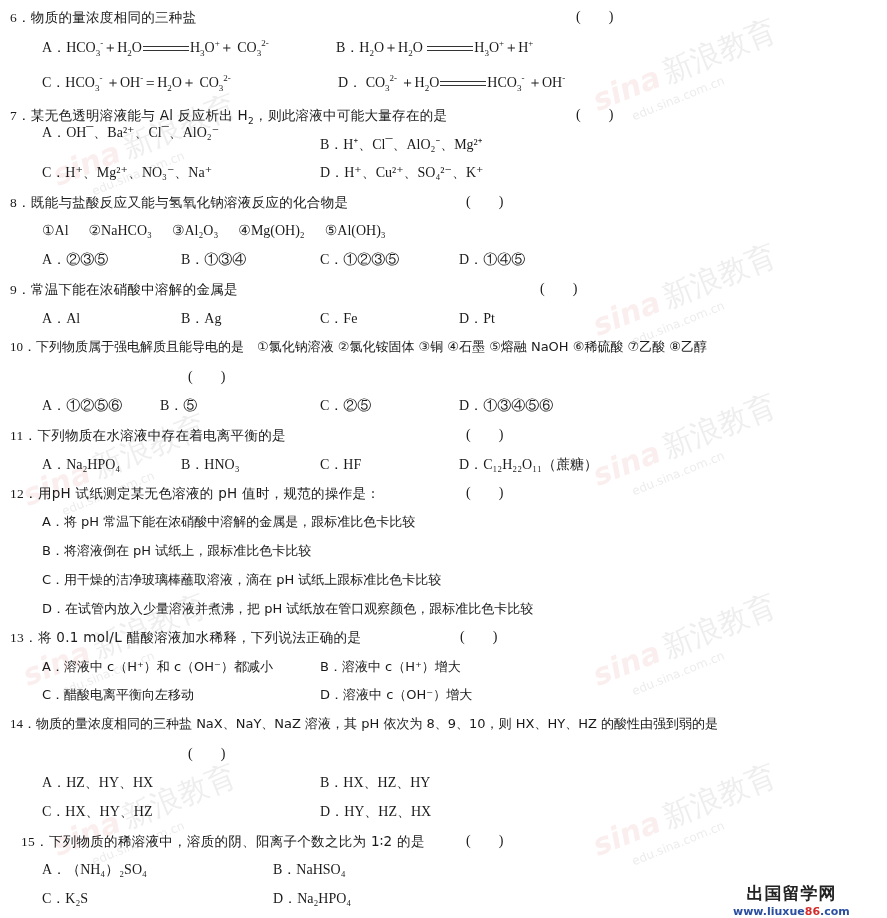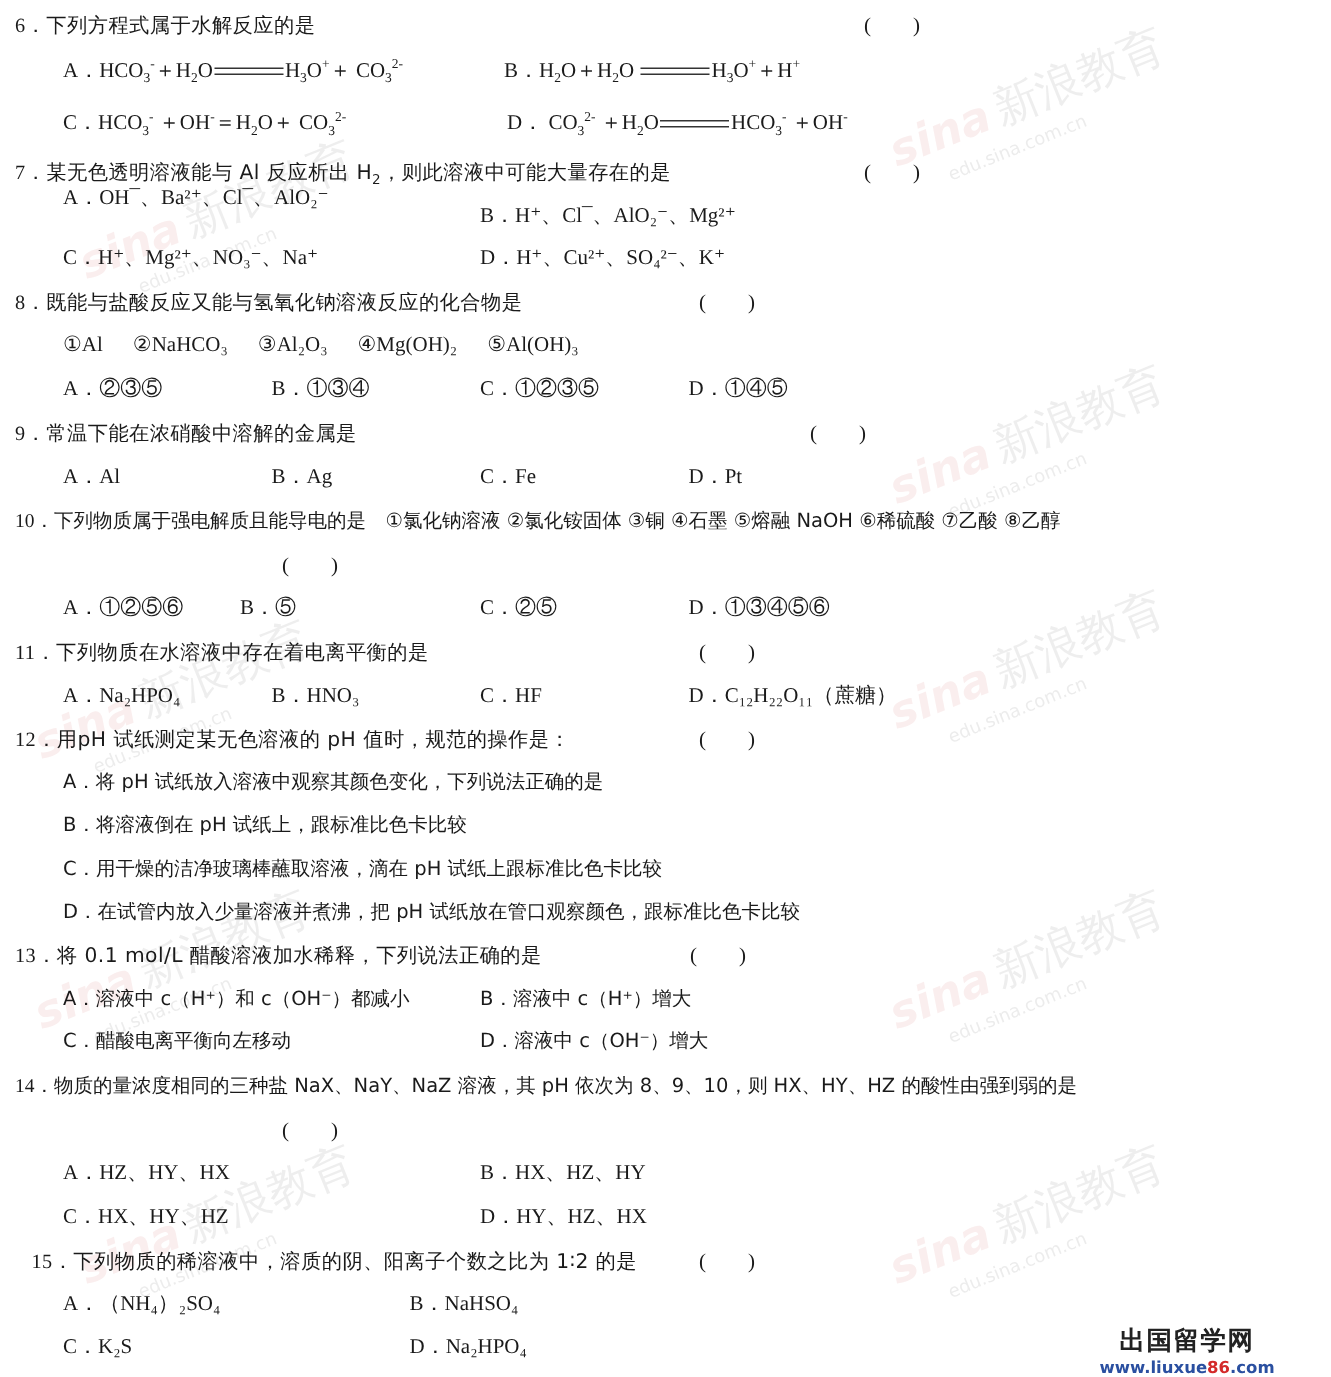--- a/index.html
+++ b/index.html
@@ -31,39 +31,39 @@
 <div class="wm" style="left:590px;top:45px;"><span class="big">sina</span> <span class="zh">新浪教育</span><span class="url">edu.sina.com.cn</span></div>
 <div class="wm" style="left:50px;top:120px;"><span class="big">sina</span> <span class="zh">新浪教育</span><span class="url">edu.sina.com.cn</span></div>
 <div class="wm" style="left:590px;top:270px;"><span class="big">sina</span> <span class="zh">新浪教育</span><span class="url">edu.sina.com.cn</span></div>
 <div class="wm" style="left:20px;top:440px;"><span class="big">sina</span> <span class="zh">新浪教育</span><span class="url">edu.sina.com.cn</span></div>
 <div class="wm" style="left:590px;top:420px;"><span class="big">sina</span> <span class="zh">新浪教育</span><span class="url">edu.sina.com.cn</span></div>
 <div class="wm" style="left:590px;top:620px;"><span class="big">sina</span> <span class="zh">新浪教育</span><span class="url">edu.sina.com.cn</span></div>
 <div class="wm" style="left:20px;top:620px;"><span class="big">sina</span> <span class="zh">新浪教育</span><span class="url">edu.sina.com.cn</span></div>
 <div class="wm" style="left:50px;top:790px;"><span class="big">sina</span> <span class="zh">新浪教育</span><span class="url">edu.sina.com.cn</span></div>
 <div class="wm" style="left:590px;top:790px;"><span class="big">sina</span> <span class="zh">新浪教育</span><span class="url">edu.sina.com.cn</span></div>
 
-<div class="line q" style="top:8px;"><span class="num">6．</span><span>下列方程式属于水解反应的是</span></div>
+<div class="line q" style="top:8px;"><span class="num">6．</span><span>物质的量浓度相同的三种盐</span></div>
 <span class="paren" style="left:576px;top:8px;">(　　)</span>
 <div class="line opt" style="left:42px;top:39px;">
   <span>A．</span><span>HCO</span><sub>3</sub><sup>-</sup><span>＋H</span><sub>2</sub><span>O</span><span class="arrow"></span><span>H</span><sub>3</sub><span>O</span><sup>+</sup><span>＋ CO</span><sub>3</sub><sup>2-</sup>
 </div>
 <div class="line opt" style="left:336px;top:39px;">
   <span>B．</span><span>H</span><sub>2</sub><span>O＋H</span><sub>2</sub><span>O</span> <span class="arrow"></span><span>H</span><sub>3</sub><span>O</span><sup>+</sup><span>＋H</span><sup>+</sup>
 </div>
 <div class="line opt" style="left:42px;top:74px;">
   <span>C．</span><span>HCO</span><sub>3</sub><sup>-</sup> <span>＋OH</span><sup>-</sup><span>＝H</span><sub>2</sub><span>O＋ CO</span><sub>3</sub><sup>2-</sup>
 </div>
 <div class="line opt" style="left:338px;top:74px;">
   <span>D．</span> <span>CO</span><sub>3</sub><sup>2-</sup> <span>＋H</span><sub>2</sub><span>O</span><span class="arrow"></span><span>HCO</span><sub>3</sub><sup>-</sup> <span>＋OH</span><sup>-</sup>
 </div>
 
 <div class="line q" style="top:106px;"><span class="num">7．</span><span>某无色透明溶液能与 Al 反应析出 H</span><sub>2</sub><span>，则此溶液中可能大量存在的是</span></div>
 <span class="paren" style="left:576px;top:106px;">(　　)</span>
 <div class="line opt" style="left:42px;top:124px;"><span>A．</span><span>OH¯、Ba²⁺、Cl¯、AlO₂⁻</span></div>
-<div class="line opt" style="left:320px;top:136px;"><span>B．</span><span>H⁺、Cl¯、AlO₂⁻、Mg²⁺</span></div>
+<div class="line opt" style="left:320px;top:136px;font-family:Liberation Serif, serif;"><span>B．</span><span>H⁺、Cl¯、AlO₂⁻、Mg²⁺</span></div>
 <div class="line opt" style="left:42px;top:164px;"><span>C．</span><span>H⁺、Mg²⁺、NO₃⁻、Na⁺</span></div>
 <div class="line opt" style="left:320px;top:164px;"><span>D．</span><span>H⁺、Cu²⁺、SO₄²⁻、K⁺</span></div>
 
 <div class="line q" style="top:193px;"><span class="num">8．</span><span>既能与盐酸反应又能与氢氧化钠溶液反应的化合物是</span></div>
 <span class="paren" style="left:466px;top:193px;">(　　)</span>
 <div class="line opt" style="left:42px;top:222px;word-spacing:0;">
   <span style="margin-right:20px;">①Al</span><span style="margin-right:20px;">②NaHCO₃</span><span style="margin-right:20px;">③Al₂O₃</span><span style="margin-right:20px;">④Mg(OH)₂</span><span>⑤Al(OH)₃</span>
 </div>
 <div class="line opt" style="left:42px;top:251px;"><span>A．</span><span>②③⑤</span></div>
 <div class="line opt" style="left:181px;top:251px;"><span>B．</span><span>①③④</span></div>
@@ -86,21 +86,21 @@
 
 <div class="line q" style="top:426px;"><span class="num">11．</span><span>下列物质在水溶液中存在着电离平衡的是</span></div>
 <span class="paren" style="left:466px;top:426px;">(　　)</span>
 <div class="line opt" style="left:42px;top:456px;"><span>A．</span><span>Na₂HPO₄</span></div>
 <div class="line opt" style="left:181px;top:456px;"><span>B．</span><span>HNO₃</span></div>
 <div class="line opt" style="left:320px;top:456px;"><span>C．</span><span>HF</span></div>
 <div class="line opt" style="left:459px;top:456px;"><span>D．</span><span>C₁₂H₂₂O₁₁（蔗糖）</span></div>
 
 <div class="line q" style="top:484px;"><span class="num">12．</span><span>用pH 试纸测定某无色溶液的 pH 值时，规范的操作是：</span></div>
 <span class="paren" style="left:466px;top:484px;">(　　)</span>
-<div class="line opt cn" style="left:42px;top:513px;"><span>A．</span><span>将 pH 试纸放入溶液中观察其颜色变化，下列说法正确的是</span></div>
+<div class="line opt cn" style="left:42px;top:513px;"><span>A．</span><span>将 pH 常温下能在浓硝酸中溶解的金属是，跟标准比色卡比较</span></div>
 <div class="line opt cn" style="left:42px;top:542px;"><span>B．</span><span>将溶液倒在 pH 试纸上，跟标准比色卡比较</span></div>
 <div class="line opt cn" style="left:42px;top:571px;"><span>C．</span><span>用干燥的洁净玻璃棒蘸取溶液，滴在 pH 试纸上跟标准比色卡比较</span></div>
 <div class="line opt cn" style="left:42px;top:600px;"><span>D．</span><span>在试管内放入少量溶液并煮沸，把 pH 试纸放在管口观察颜色，跟标准比色卡比较</span></div>
 
 <div class="line q" style="top:628px;"><span class="num">13．</span><span>将 0.1 mol/L 醋酸溶液加水稀释，下列说法正确的是</span></div>
 <span class="paren" style="left:460px;top:628px;">(　　)</span>
 <div class="line opt cn" style="left:42px;top:658px;"><span>A．</span><span>溶液中 c（H⁺）和 c（OH⁻）都减小</span></div>
 <div class="line opt cn" style="left:320px;top:658px;"><span>B．</span><span>溶液中 c（H⁺）增大</span></div>
 <div class="line opt cn" style="left:42px;top:686px;"><span>C．</span><span>醋酸电离平衡向左移动</span></div>
 <div class="line opt cn" style="left:320px;top:686px;"><span>D．</span><span>溶液中 c（OH⁻）增大</span></div>

